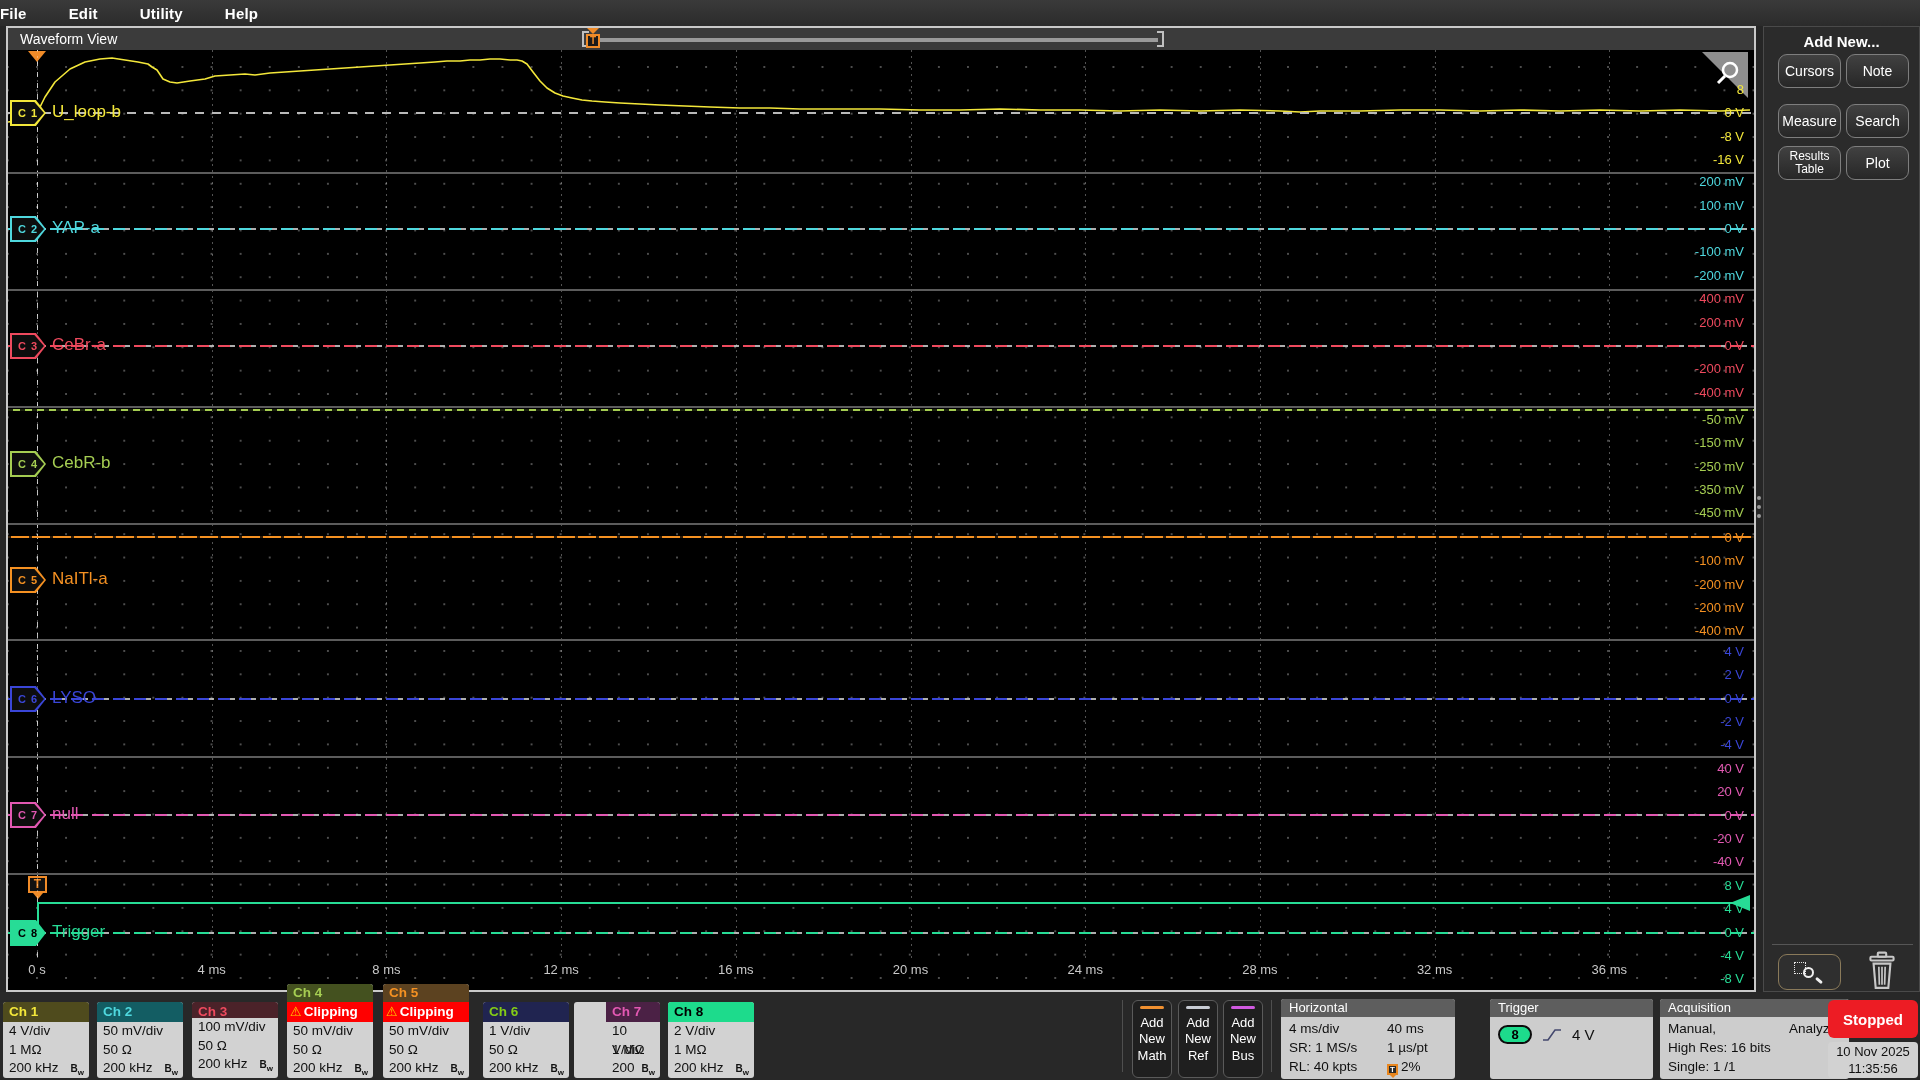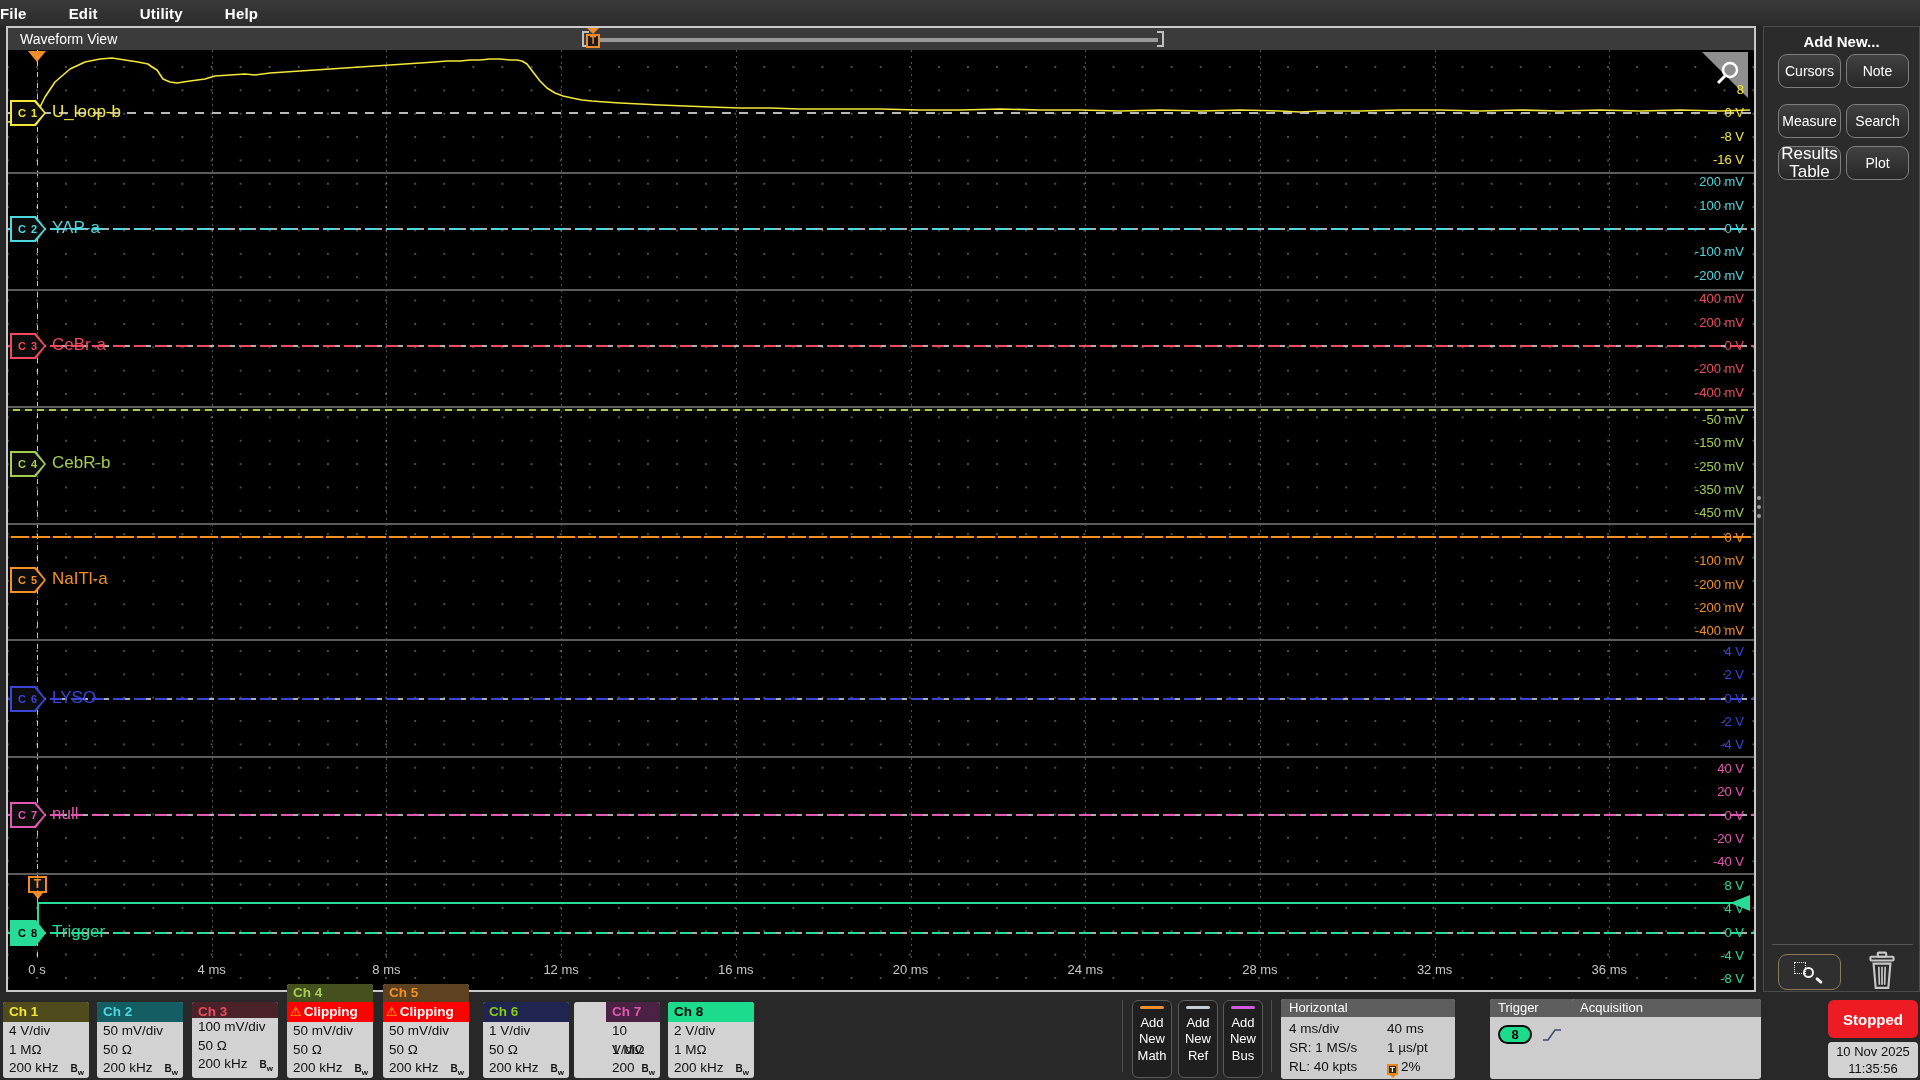--- a/index.html
+++ b/index.html
@@ -272,21 +272,21 @@
     <rect x="4" y="5.5" width="22" height="3.5" rx="1" fill="none" stroke="#c8c8c8" stroke-width="2"></rect>
     <path d="M7 12 L9 35 H21 L23 12 Z" fill="none" stroke="#c8c8c8" stroke-width="2"></path>
     <line x1="12" y1="15" x2="12.5" y2="32" stroke="#c8c8c8" stroke-width="1.6"></line>
     <line x1="15" y1="15" x2="15" y2="32" stroke="#c8c8c8" stroke-width="1.6"></line>
     <line x1="18" y1="15" x2="17.5" y2="32" stroke="#c8c8c8" stroke-width="1.6"></line>
   </svg>
 <div class="rp-btn" style="left: 14px; top: 27px;">Cursors</div>
     <div class="rp-btn" style="left: 82px; top: 27px;">Note</div>
     <div class="rp-btn" style="left: 14px; top: 77px;">Measure</div>
     <div class="rp-btn" style="left: 82px; top: 77px;">Search</div>
-    <div class="rp-btn" style="left: 14px; top: 119px; font-size: 17px; text-align: center;">Results Table</div>
+    <div class="rp-btn" style="left: 14px; top: 119px; font-size: 12px; text-align: center;">Results Table</div>
     <div class="rp-btn" style="left: 82px; top: 119px;">Plot</div>
   </div>
 <div id="rp-dots">
     <i></i>
     <i></i>
     <i></i>
   </div>
 
 <div id="bbar">
   <div class="vsep" style="left:1122px"></div>
@@ -312,22 +312,30 @@
       <div id="trg-row">
         <span id="trg-pill">8</span>
         <svg width="20" height="15">
           <path d="M1 13 h5 l7 -10 h6" fill="none" stroke="#44486e" stroke-width="1.6"></path>
         </svg>
         <span style="font-size:15px">4 V</span>
       </div>
     </div>
   </div>
 
-  <div class="pane" id="acq-pane" style="left:1572px;width:189px">
+  <div class="pane" id="acq-pane" style="left:1660px;width:189px">
     <div class="phd">Acquisition</div>
+    <div class="pbody" style="line-height:19px">
+      <div style="display:flex;justify-content:space-between;padding-right:4px">
+        <span>Manual,</span>
+        <span>Analyze</span>
+      </div>
+      <div>High Res: 16 bits</div>
+      <div>Single: 1 /1</div>
+    </div>
   </div>
 
   <div id="stopped">Stopped</div>
   <div id="dtbadge">
     <div>10 Nov 2025</div>
     <div>11:35:56</div>
   </div>
 <div class="bdg" style="left: 3px; top: 10px; height: 76px;">
       <div class="hd" style="background: rgb(79, 75, 29); color: rgb(243, 231, 58); height: 20px; line-height: 20px;">Ch 1</div>
       <div class="row">4 V/div</div>

